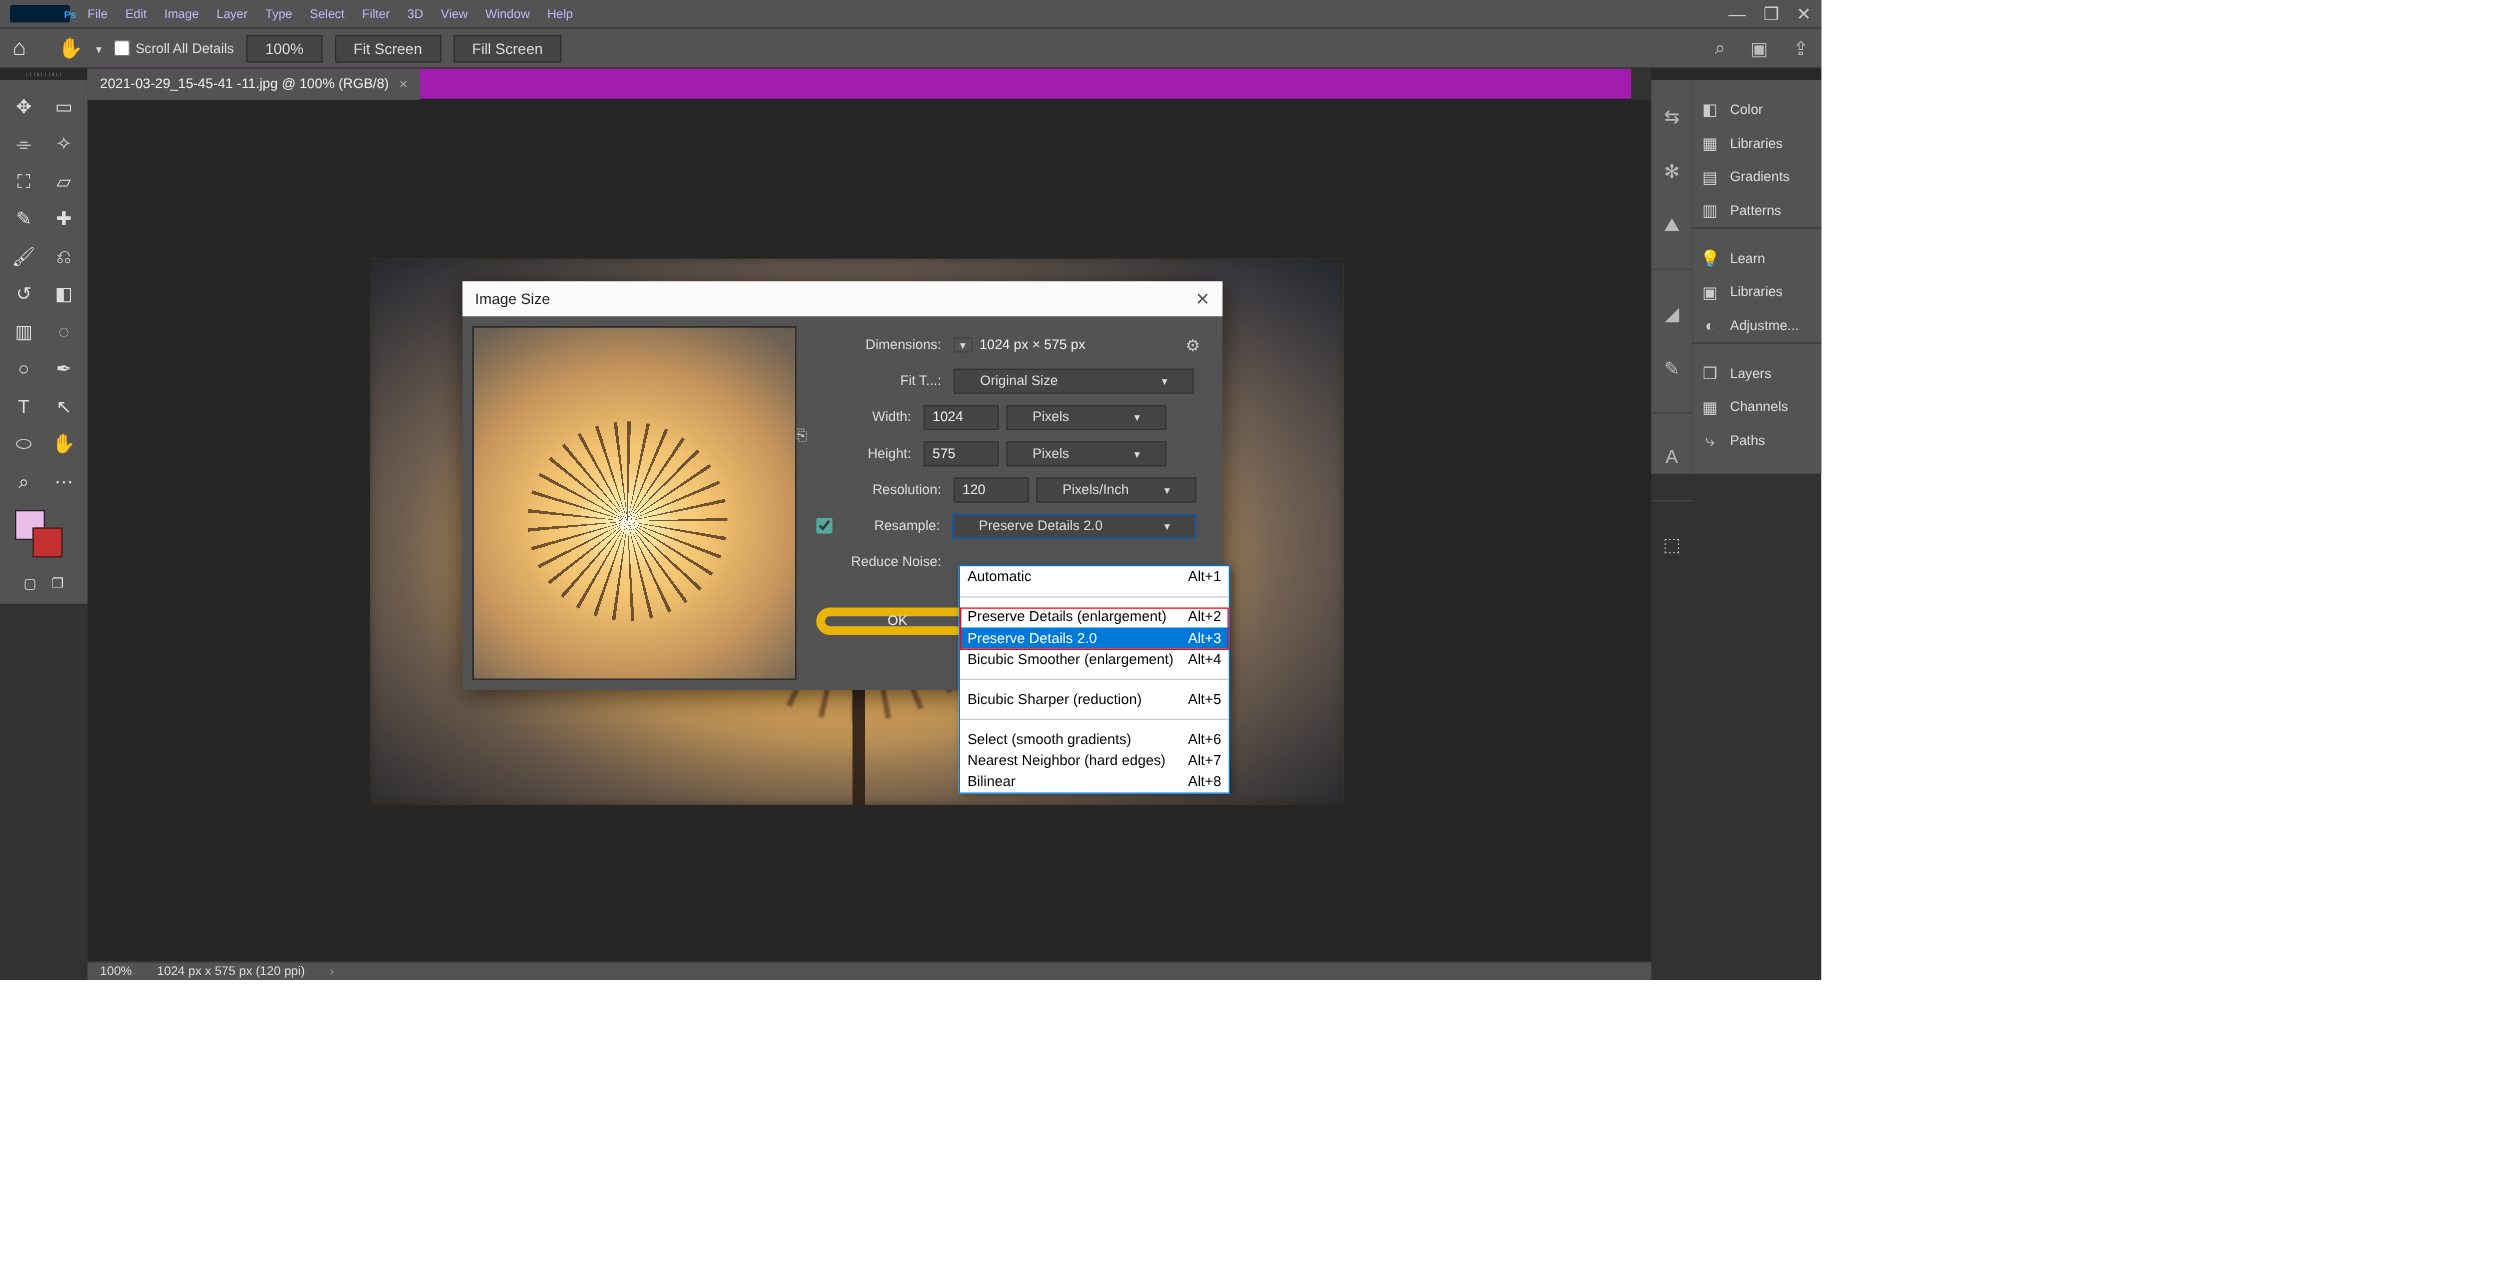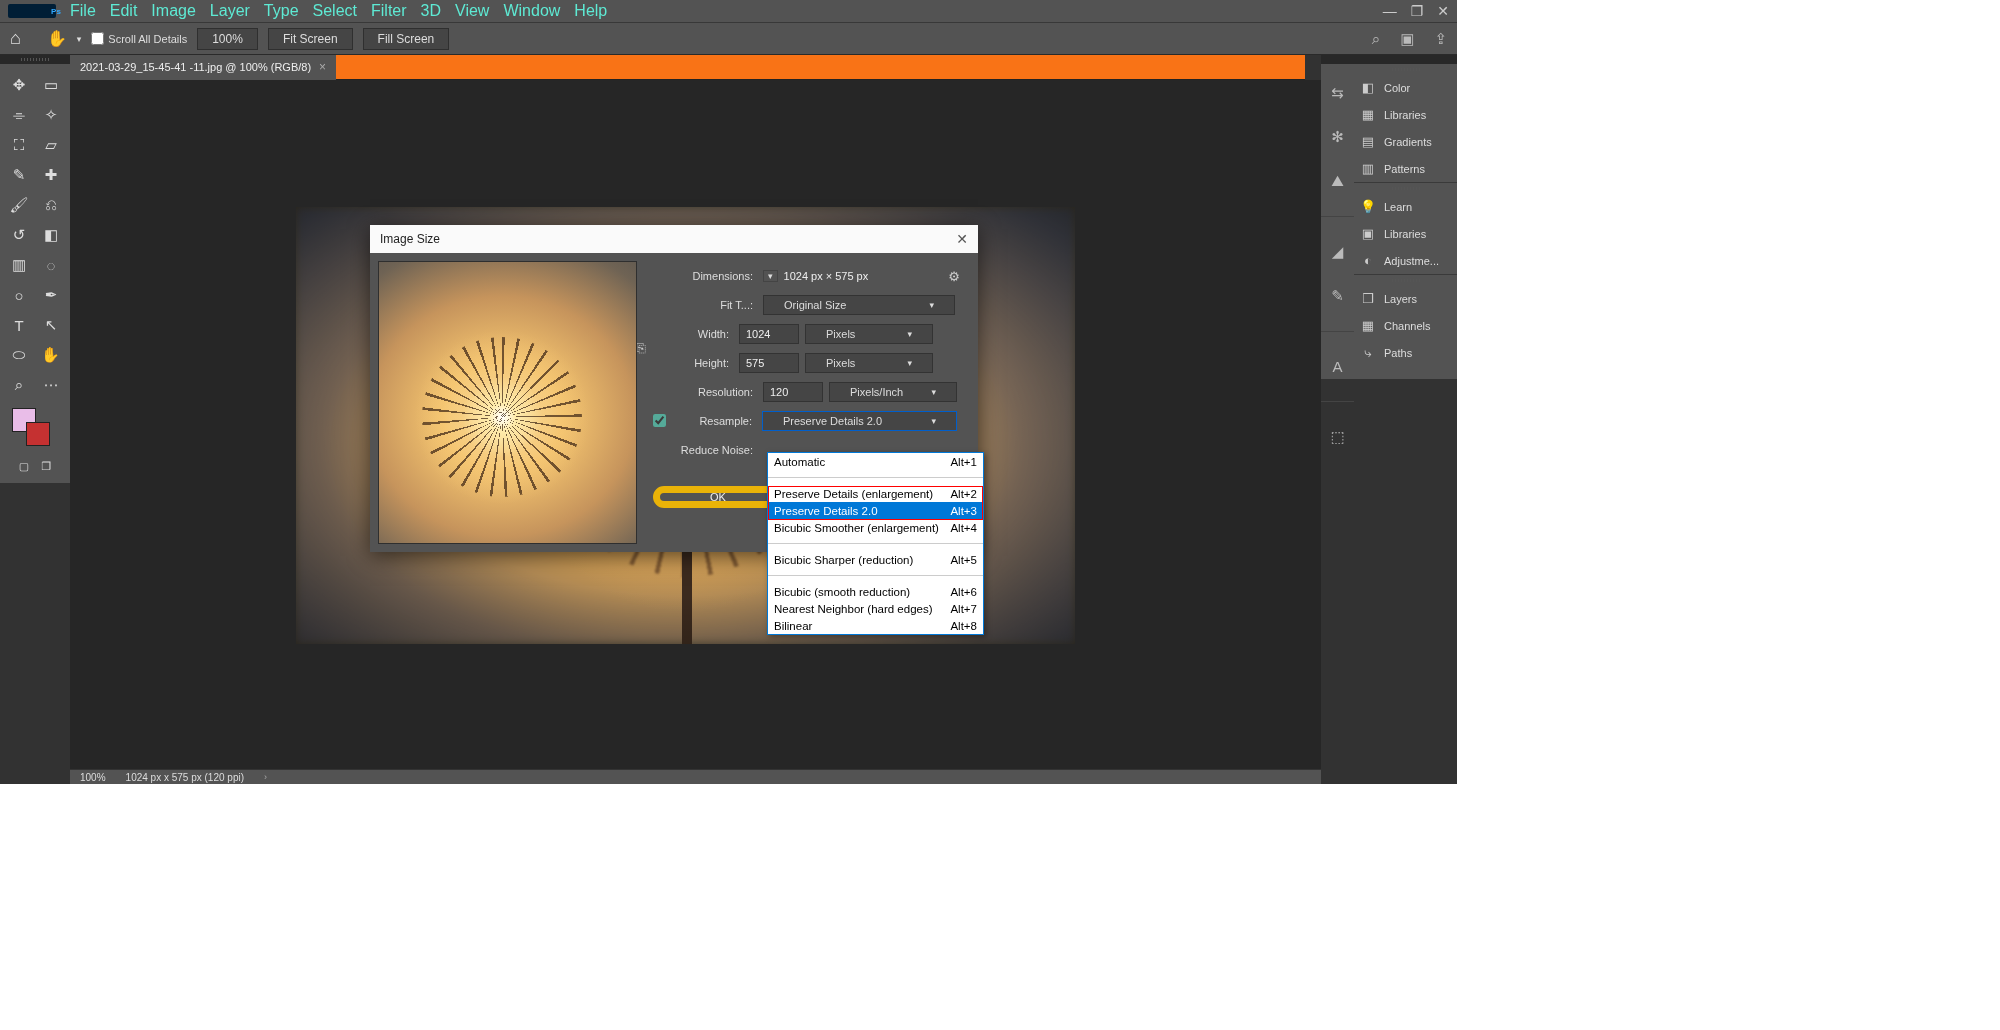--- a/index.html
+++ b/index.html
@@ -2,42 +2,42 @@
 <html><head>
 <meta charset="utf-8">
 <style>
 * { box-sizing: border-box; margin: 0; padding: 0; font-family: "Segoe UI", Tahoma, sans-serif; }
 body { background: #fff; width: 2000px; height: 1030px; position: relative; overflow: hidden; }
 .app { width: 1457px; height: 784px; background: #323232; position: relative; color: #ddd; font-size: 11px; }
 
 
 .menubar { height: 22px; background: #535353; display: flex; align-items: center; padding: 0 8px; gap: 14px; }
 .menubar .ps-icon { width: 14px; height: 14px; background: #001e36; color:#31a8ff; font-weight:bold; font-size:8px; display:flex;align-items:center;justify-content:center;border-radius:2px;padding-left:48px;}
-.menubar .menu-item { font-size: 16px; color: #5eead4; cursor: default; }
+.menubar .menu-item { font-size: 10px; color: #c4b5fd; cursor: default; }
 .menubar .window-controls { margin-left: auto; display: flex; gap: 14px; font-size: 14px; color:#ccc;}
 
 
 .optbar { height: 33px; background: #535353; border-top: 1px solid #383838; border-bottom: 1px solid #2a2a2a; display: flex; align-items: center; padding: 0 10px; gap: 10px; }
 .optbar .home-icon { font-size: 18px; color:#ddd; }
 .optbar .hand-icon { font-size: 16px; }
 .optbar .chev { font-size: 9px; }
 .optbar .chk { display:flex; align-items:center; gap:4px;}
 .optbar .chk input { accent-color:#535353;}
 .optbar .btn { background:#454545; border:1px solid #2f2f2f; padding:3px 14px; font-size:12px; color:#ddd;}
 .optbar .spacer { flex:1;}
 .optbar .right-icons { display:flex; gap:20px; font-size:15px; color:#bbb;}
 
 
 .collapse-strip-l { position:absolute; left:0; top:55px; width:70px; height:9px; background:#282828; display:flex; align-items:center; justify-content:center;}
 .collapse-strip-r1 { position:absolute; right:103px; top:55px; width:33px; height:9px; background:#282828;}
 .collapse-strip-r2 { position:absolute; right:0; top:55px; width:103px; height:9px; background:#282828;}
 .collapse-grip { width:28px; height:3px; background: repeating-linear-gradient(90deg,#555 0px,#555 1px,transparent 1px,transparent 3px);}
 
 
-.tabbar { position:absolute; left:70px; top:55px; right:152px; height:25px; background:#f97316; display:flex; align-items:center; border-bottom:1px solid #222;}
+.tabbar { position:absolute; left:70px; top:55px; right:152px; height:25px; background:#a21caf; display:flex; align-items:center; border-bottom:1px solid #222;}
 .tabbar .tab { height:25px; padding:0 10px; display:flex; align-items:center; gap:8px; background:#535353; font-size:11px; color:#eee;}
 .tabbar .tab .close { color:#aaa; font-size:12px;}
 
 
 .tools { position:absolute; left:0; top:64px; width:70px; background:#535353; padding:10px 6px; display:grid; grid-template-columns: 1fr 1fr; gap:8px 6px; align-content:start;}
 .tools .t { width:26px; height:22px; display:flex; align-items:center; justify-content:center; font-size:15px; color:#ddd;}
 .swatch-fg-bg { grid-column:1/3; height:44px; position:relative; margin-top:4px;}
 .swatch-fg { width:24px; height:24px; background:#e9bde8; border:1px solid #222; position:absolute; left:6px; top:0;}
 .swatch-bg { width:24px; height:24px; background:#c53131; border:1px solid #222; position:absolute; left:20px; top:14px;}
 .mini { grid-column:1/3; display:flex; gap:12px; justify-content:center;}
@@ -359,21 +359,21 @@
         <span>Bicubic Smoother (enlargement)</span>
         <span>Alt+4</span>
       </div>
     <div class="sep"></div>
     <div class="opt">
         <span>Bicubic Sharper (reduction)</span>
         <span>Alt+5</span>
       </div>
     <div class="sep"></div>
     <div class="opt">
-        <span>Bicubic (smooth reduction)</span>
+        <span>Select (smooth gradients)</span>
         <span>Alt+6</span>
       </div>
     <div class="opt">
         <span>Nearest Neighbor (hard edges)</span>
         <span>Alt+7</span>
       </div>
     <div class="opt">
         <span>Bilinear</span>
         <span>Alt+8</span>
       </div>

